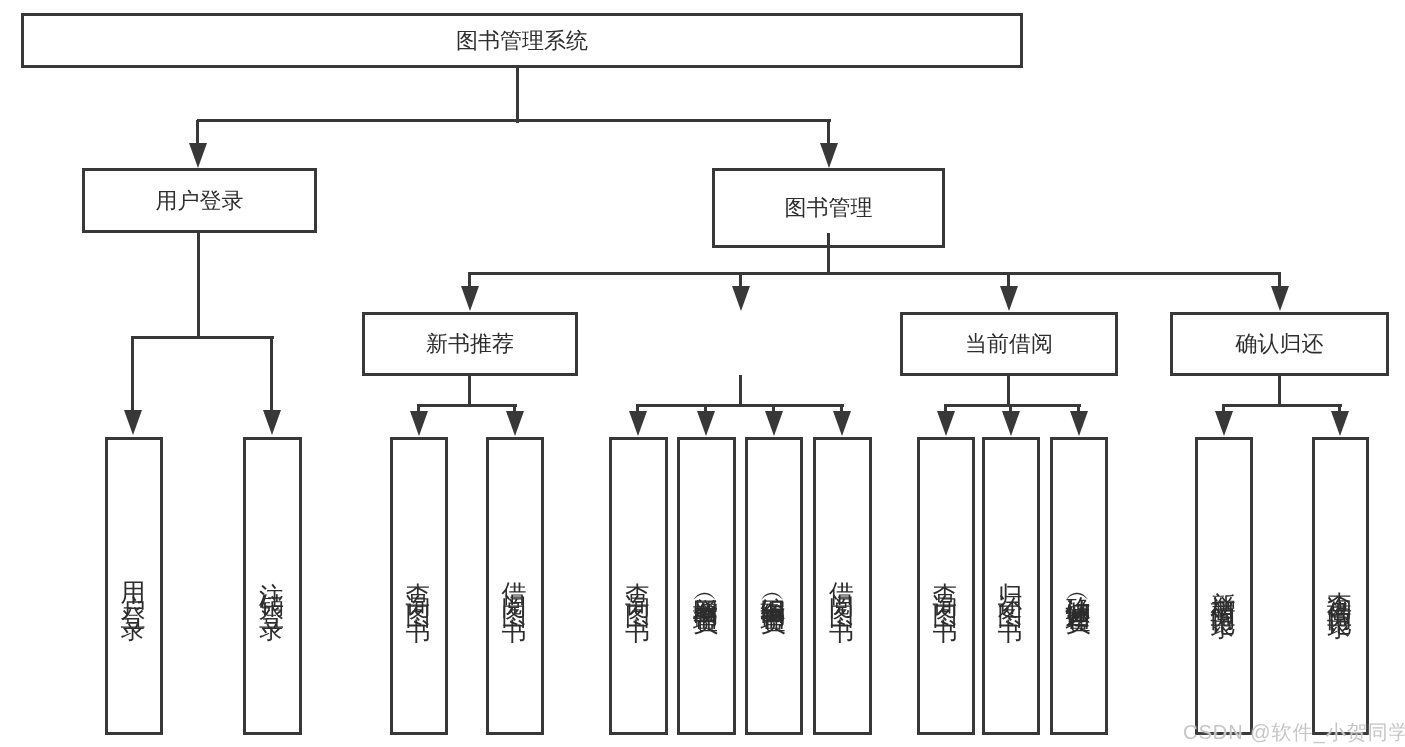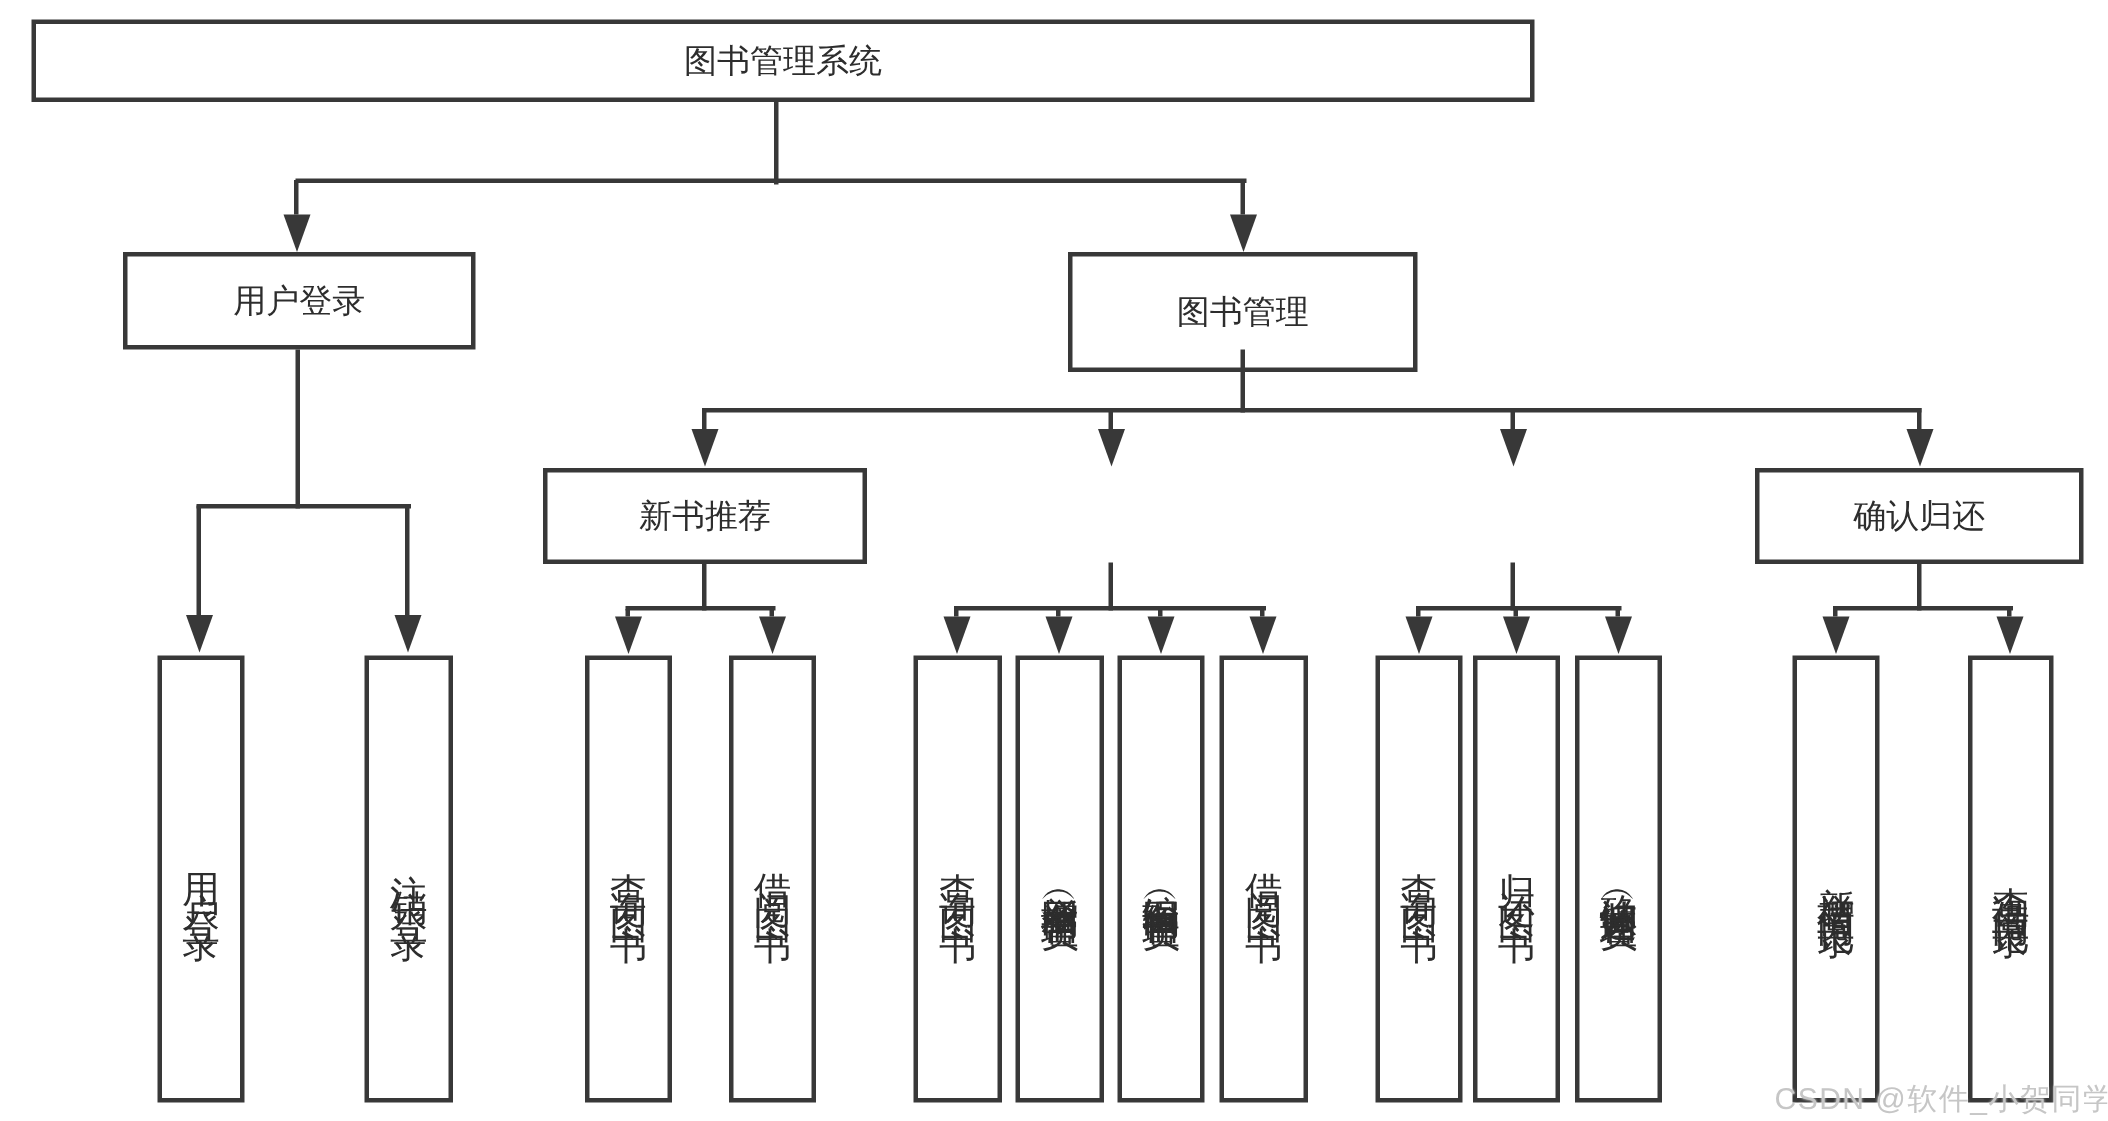--- a/index.html
+++ b/index.html
@@ -84,20 +84,21 @@
   <div class="arrow" style="left:270px; top:337px; height:73px;"></div>
 
   <div class="line" style="left:827px; top:233px; width:3px; height:42px;"></div>
   <div class="line" style="left:468px; top:272px; width:813px; height:3px;"></div>
   <div class="arrow" style="left:468px; top:272px; height:14px;"></div>
   <div class="arrow" style="left:739px; top:272px; height:14px;"></div>
   <div class="arrow" style="left:1007px; top:272px; height:14px;"></div>
   <div class="arrow" style="left:1278px; top:272px; height:14px;"></div>
 
   <div class="node h-node" style="left:362px; top:312px; width:216px; height:64px;">新书推荐</div>
+  <div class="node h-node" style="left:900px; top:312px; width:218px; height:64px;">当前借阅</div>
   <div class="node h-node" style="left:1170px; top:312px; width:219px; height:64px;">确认归还</div>
 
   <div class="line" style="left:468px; top:375px; width:3px; height:32px;"></div>
   <div class="line" style="left:417px; top:404px; width:100px; height:3px;"></div>
   <div class="arrow" style="left:417px; top:406px; height:5px;"></div>
   <div class="arrow" style="left:513px; top:406px; height:5px;"></div>
 
   <div class="line" style="left:739px; top:375px; width:3px; height:32px;"></div>
   <div class="line" style="left:636px; top:404px; width:208px; height:3px;"></div>
   <div class="arrow" style="left:636px; top:406px; height:5px;"></div>

